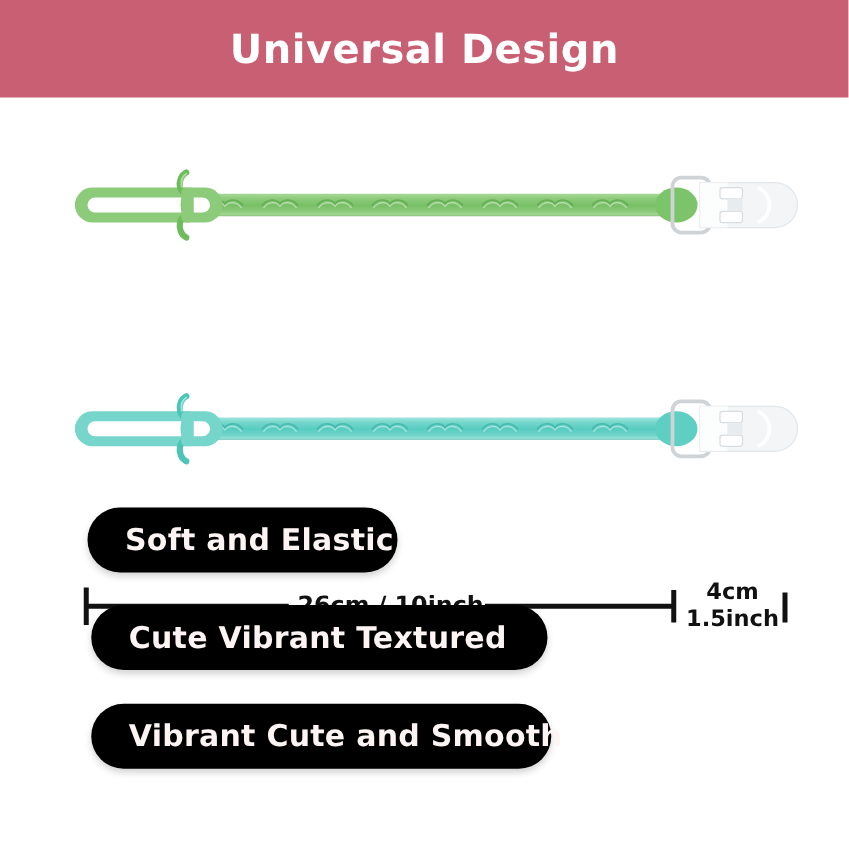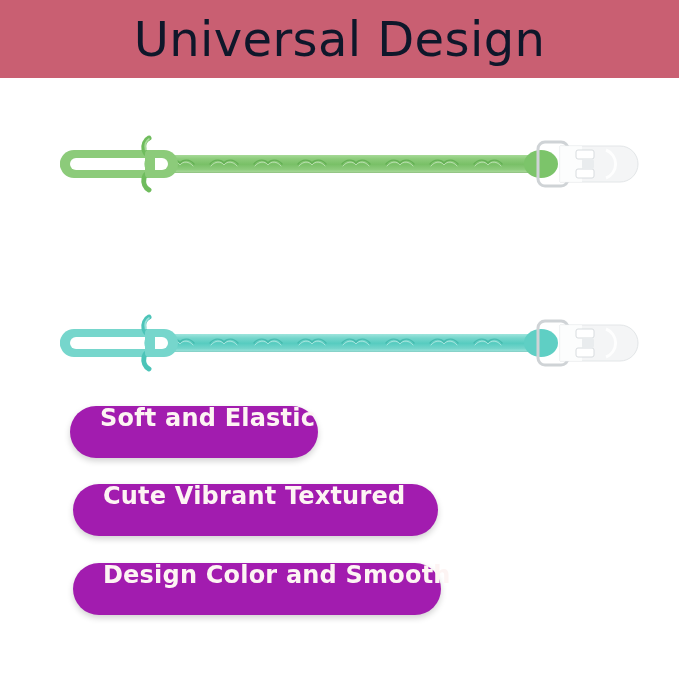--- a/index.html
+++ b/index.html
@@ -25,24 +25,24 @@
     left: 0;
     top: 0;
     width: 679px;
     height: 78px;
     background: #c95f72;
     display: flex;
     align-items: center;
     justify-content: center;
   }
   .header-title {
-    color: #0f172a;
-    font-family: "DejaVu Sans", sans-serif;
-    font-weight: normal;
-    font-size: 48px;
+    color: #ffffff;
+    font-family: "DejaVu Sans", sans-serif;
+    font-weight: bold;
+    font-size: 32px;
     letter-spacing: 0.4px;
     line-height: 1;
     white-space: nowrap;
   }
 
   
   .strap-row {
     position: absolute;
     left: 0;
     width: 679px;
@@ -189,24 +189,24 @@
   .features {
     position: absolute;
     left: 0;
     top: 400px;
     width: 679px;
   }
   .pill {
     position: absolute;
     height: 52px;
     border-radius: 26px;
-    background: #a21caf;
+    background: #000000;
     box-shadow: 0 3px 6px rgba(0,0,0,0.18);
     display: flex;
-    align-items: flex-start;
+    align-items: center;
     box-sizing: border-box;
     padding: 0 30px;
   }
   .pill-text {
     color: #fdf4f3;
     font-family: "DejaVu Sans", sans-serif;
     font-weight: bold;
     font-size: 24px;
     line-height: 1;
     white-space: nowrap;
@@ -274,20 +274,32 @@
 
         <rect x="40" y="18" width="18" height="9" rx="2" fill="#ffffff" stroke="#d8dcdf" stroke-width="1"></rect>
         <rect x="40" y="37" width="18" height="9" rx="2" fill="#ffffff" stroke="#d8dcdf" stroke-width="1"></rect>
         <rect x="46" y="27" width="12" height="10" rx="2" fill="#e9ecee"></rect>
 
         <path d="M70 18 A15 15 0 0 1 70 46" fill="none" stroke="#ffffff" stroke-width="3" opacity="0.85"></path>
       </svg>
     </div>
   </div>
 
+  <div class="measure-row">
+    <div class="tick tick-left"></div>
+    <div class="rule-line rule-seg-a"></div>
+    <div class="measure-label-main">26cm / 10inch</div>
+    <div class="rule-line rule-seg-b"></div>
+    <div class="tick tick-mid"></div>
+    <div class="measure-label-side">
+      <div>4cm</div>
+      <div>1.5inch</div>
+    </div>
+    <div class="tick tick-right"></div>
+  </div>
 
   <div class="strap-row teal">
 
     <div class="band teal"></div>
 
     <div class="band-texture">
       <svg width="410" height="14" viewBox="0 0 410 14" xmlns="http://www.w3.org/2000/svg">
         <defs>
           <g id="tex-t">
             <path d="M2 7 C6 2, 13 2, 16 6 C19 2, 26 2, 30 7" fill="none" stroke="#3cb3a7" stroke-width="1.4" stroke-linecap="round" opacity="0.75"></path>
@@ -335,17 +347,17 @@
   </div>
 
   <div class="features">
     <div class="pill pill-0">
       <span class="pill-text">Soft and Elastic</span>
     </div>
     <div class="pill pill-1">
       <span class="pill-text">Cute Vibrant Textured</span>
     </div>
     <div class="pill pill-2">
-      <span class="pill-text">Design Color and Smooth</span>
+      <span class="pill-text">Vibrant Cute and Smooth</span>
     </div>
   </div>
 
 </div>
 
 </body></html>

